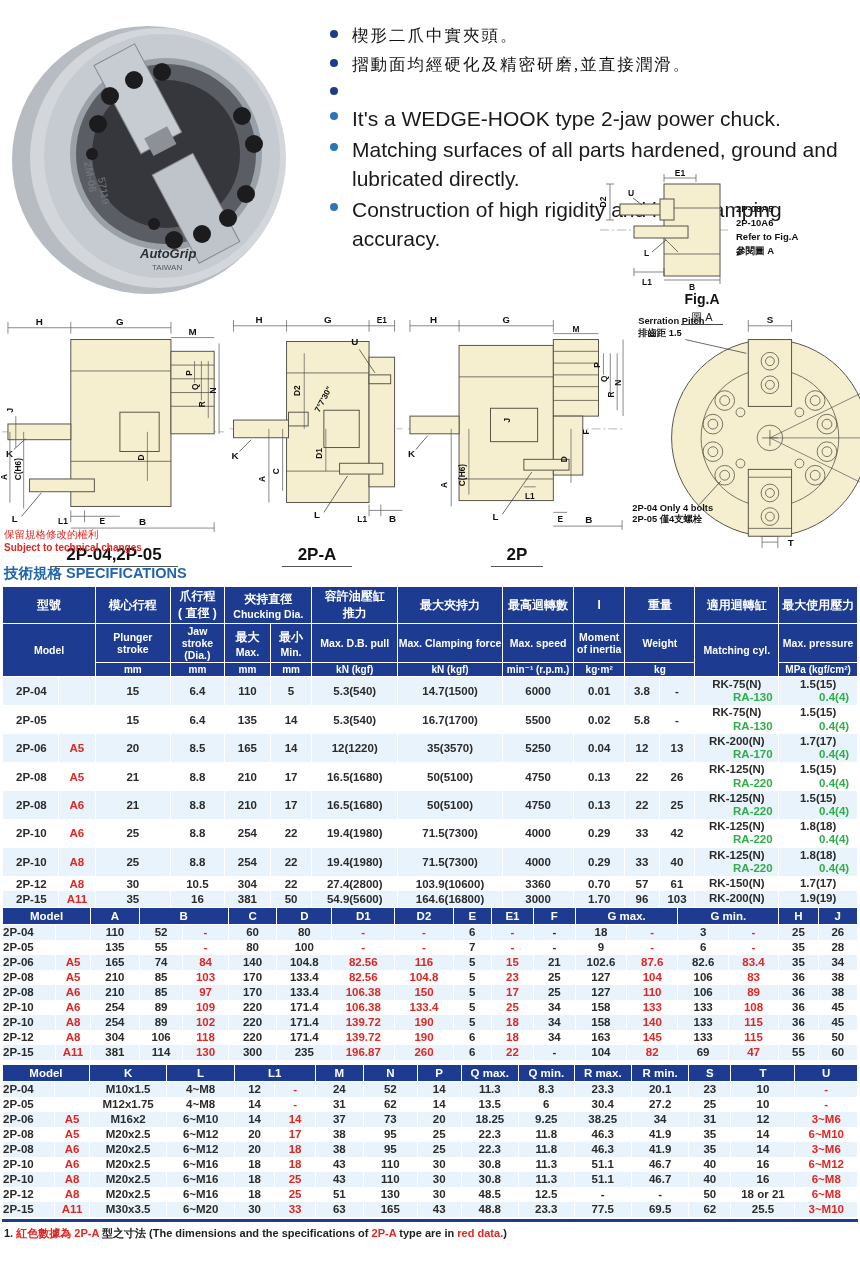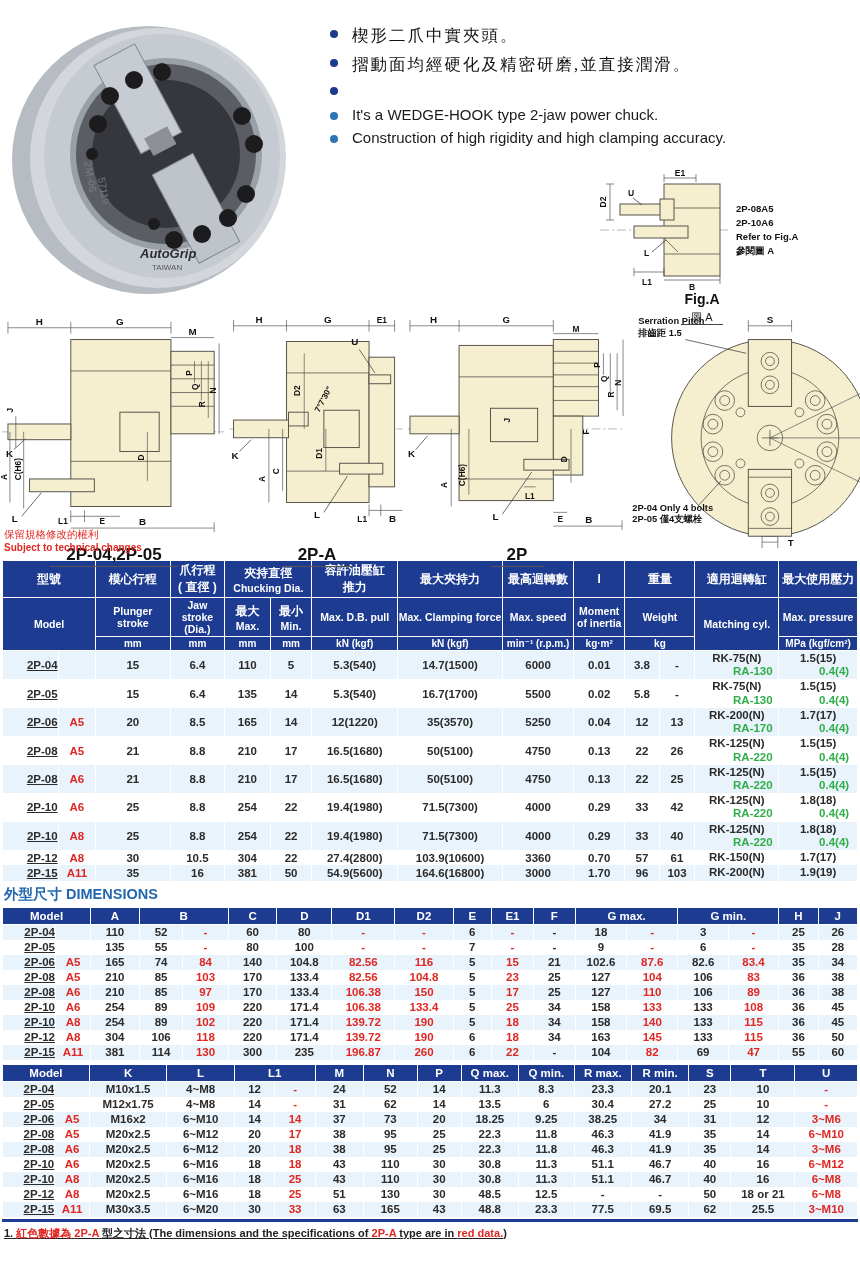--- a/index.html
+++ b/index.html
@@ -8,21 +8,21 @@
 
   
   .top{position:relative;height:312px;}
   .photo{position:absolute;left:6px;top:12px;width:300px;height:292px;}
   .bullets{margin-left:322px;padding-top:20px;}
   .bullet{display:flex;align-items:flex-start;margin:3px 0;}
   .bullet .dot{width:8px;height:8px;border-radius:50%;margin:7px 14px 0 8px;flex:none;}
   .zh .dot{background:#1d3a8c;}
   .en .dot{background:#2e75b6;}
   .zh .txt{font-family:"Liberation Serif","DejaVu Serif",serif;font-size:16.5px;letter-spacing:2px;color:#111;line-height:1.55;}
-  .en .txt{font-size:15px;color:#1a1a1a;line-height:1.35;}
+  .en .txt{font-size:21px;color:#1a1a1a;line-height:1.35;}
   .zh-group{margin-bottom:10px;}
   .figa{position:absolute;right:2px;top:168px;width:258px;text-align:left;}
   .figa-cap{margin-left:52px;width:100px;text-align:center;line-height:1.1;margin-top:-4px;}
   .figa-cap .c1{font-weight:bold;font-size:14px;color:#111;}
   .figa-cap .c2{font-size:11px;border-bottom:1px solid #444;display:inline-block;padding:0 10px 1px;}
 
   
   .draw-row{position:relative;display:flex;align-items:flex-start;height:246px;margin-top:2px;}
   .dblock{text-align:center;}
   .cap{display:inline-block;font-weight:bold;font-size:17px;color:#111;border-bottom:1.5px solid #555;padding:0 16px 1px;margin-top:9px;}
@@ -44,29 +44,29 @@
   .sec-h{font-size:14.5px;font-weight:bold;color:#2267ae;margin:4px 0 3px 4px;}
 
   
   table{border-collapse:collapse;table-layout:fixed;width:856px;margin:0 2px;}
   th{background:#1d3c91;color:#fff;font-weight:bold;border:1px solid #fff;padding:1px 0;text-align:center;}
   .spec th .zh{font-size:12px;}
   .spec th .en{font-size:10.5px;}
   .spec th .un{font-size:10px;}
   td{text-align:center;font-size:11.5px;font-weight:bold;color:#2b2b2b;border-left:1px solid #fff;border-right:1px solid #fff;padding:1px 0;}
   tr.alt td{background:#e8f3fb;}
-  td.model{text-align:right;padding-left:13px;text-decoration:underline;}
+  td.model{text-align:left;padding-left:13px;}
   td.variant{font-weight:bold;}
   .red{color:#e02722;}
   .green{color:#2fae49;padding-left:32px;}
   .spec td div{line-height:1.15;}
   .dim th{font-size:11.5px;padding:2px 0;}
   .dim td{padding:1.5px 0;font-size:11.5px;}
   .botline{border-top:3px solid #1d3c91;margin:2px 2px 0;width:856px;}
-  .footnote{font-size:11px;font-weight:bold;color:#222;margin:4px 0 6px 4px;text-decoration:underline;}
+  .footnote{font-size:11px;font-weight:bold;color:#222;margin:4px 0 6px 4px;}
 </style>
 </head>
 <body>
 
 <div class="page">
 
   <div class="top">
     <div class="photo">
       <svg viewBox="0 0 300 292" width="300" height="292">
         <ellipse cx="142" cy="148" rx="136" ry="134" fill="#b7bcc3"></ellipse>
@@ -113,20 +113,24 @@
             <span class="dot"></span>
             <span class="txt">摺動面均經硬化及精密研磨,並直接潤滑。</span>
           </div>
         <div class="bullet zh">
             <span class="dot"></span>
           </div>
       </div>
       <div class="bullet en">
           <span class="dot"></span>
           <span class="txt">It's a WEDGE-HOOK type 2-jaw power chuck.</span>
+        </div>
+      <div class="bullet en">
+          <span class="dot"></span>
+          <span class="txt">Matching surfaces of all parts hardened, ground and lubricated directly.</span>
         </div>
       <div class="bullet en">
           <span class="dot"></span>
           <span class="txt">Construction of high rigidity and high clamping accuracy.</span>
         </div>
     </div>
 
     <div class="figa">
       <svg viewBox="0 0 252 124" width="252" height="124">
         <line class="cl" x1="0" y1="62" x2="130" y2="62"></line>
@@ -405,20 +409,24 @@
         <line class="lead" x1="70" y1="194" x2="92" y2="170"></line>
       </svg>
     </div>
 
     <div class="disclaimer">
       <div class="d1">保留規格修改的權利</div>
       <div class="d2">Subject to technical changes</div>
     </div>
   </div>
 
+  <div class="sec-h">
+    <span>技術規格</span>
+    <span>SPECIFICATIONS</span>
+  </div>
 
   <table class="spec">
     <colgroup>
       <col style="width:6.5%">
         <col style="width:4.4%">
         <col style="width:8.7%">
         <col style="width:6.4%">
       <col style="width:5.3%">
         <col style="width:4.9%">
         <col style="width:10%">
@@ -734,24 +742,20 @@
           <td>
             <div>RK-200(N)</div>
           </td>
           <td>
             <div>1.9(19)</div>
           </td>
         </tr>
       </tbody>
   </table>
 
-  <div class="sec-h">
-    <span>外型尺寸</span>
-    <span>DIMENSIONS</span>
-  </div>
 
   <table class="dim">
     <colgroup>
       <col style="width:6.2%">
         <col style="width:4.1%">
         <col style="width:5.7%">
         <col style="width:5.1%">
         <col style="width:5.3%">
       <col style="width:5.7%">
         <col style="width:6.4%">

